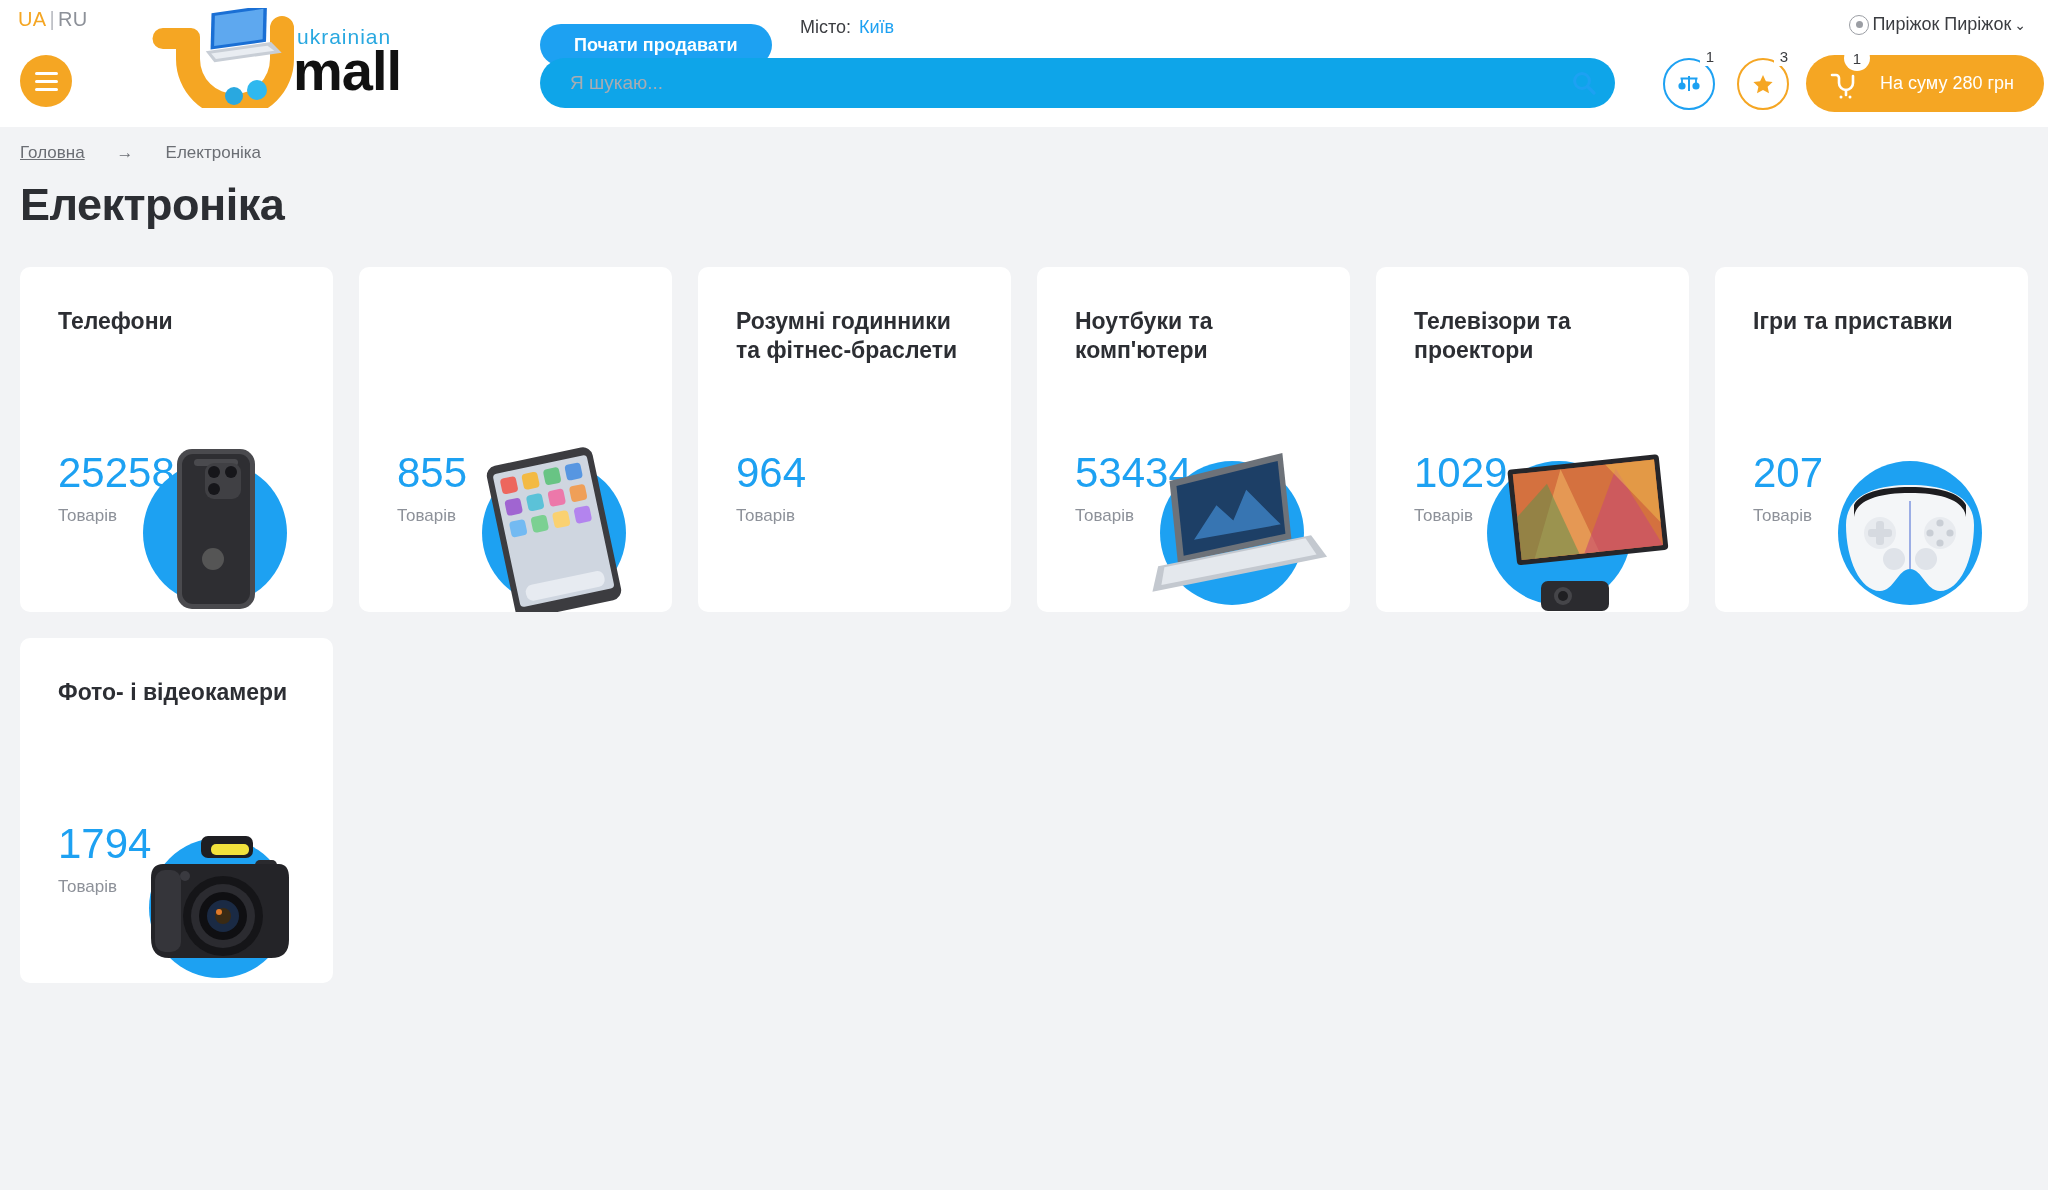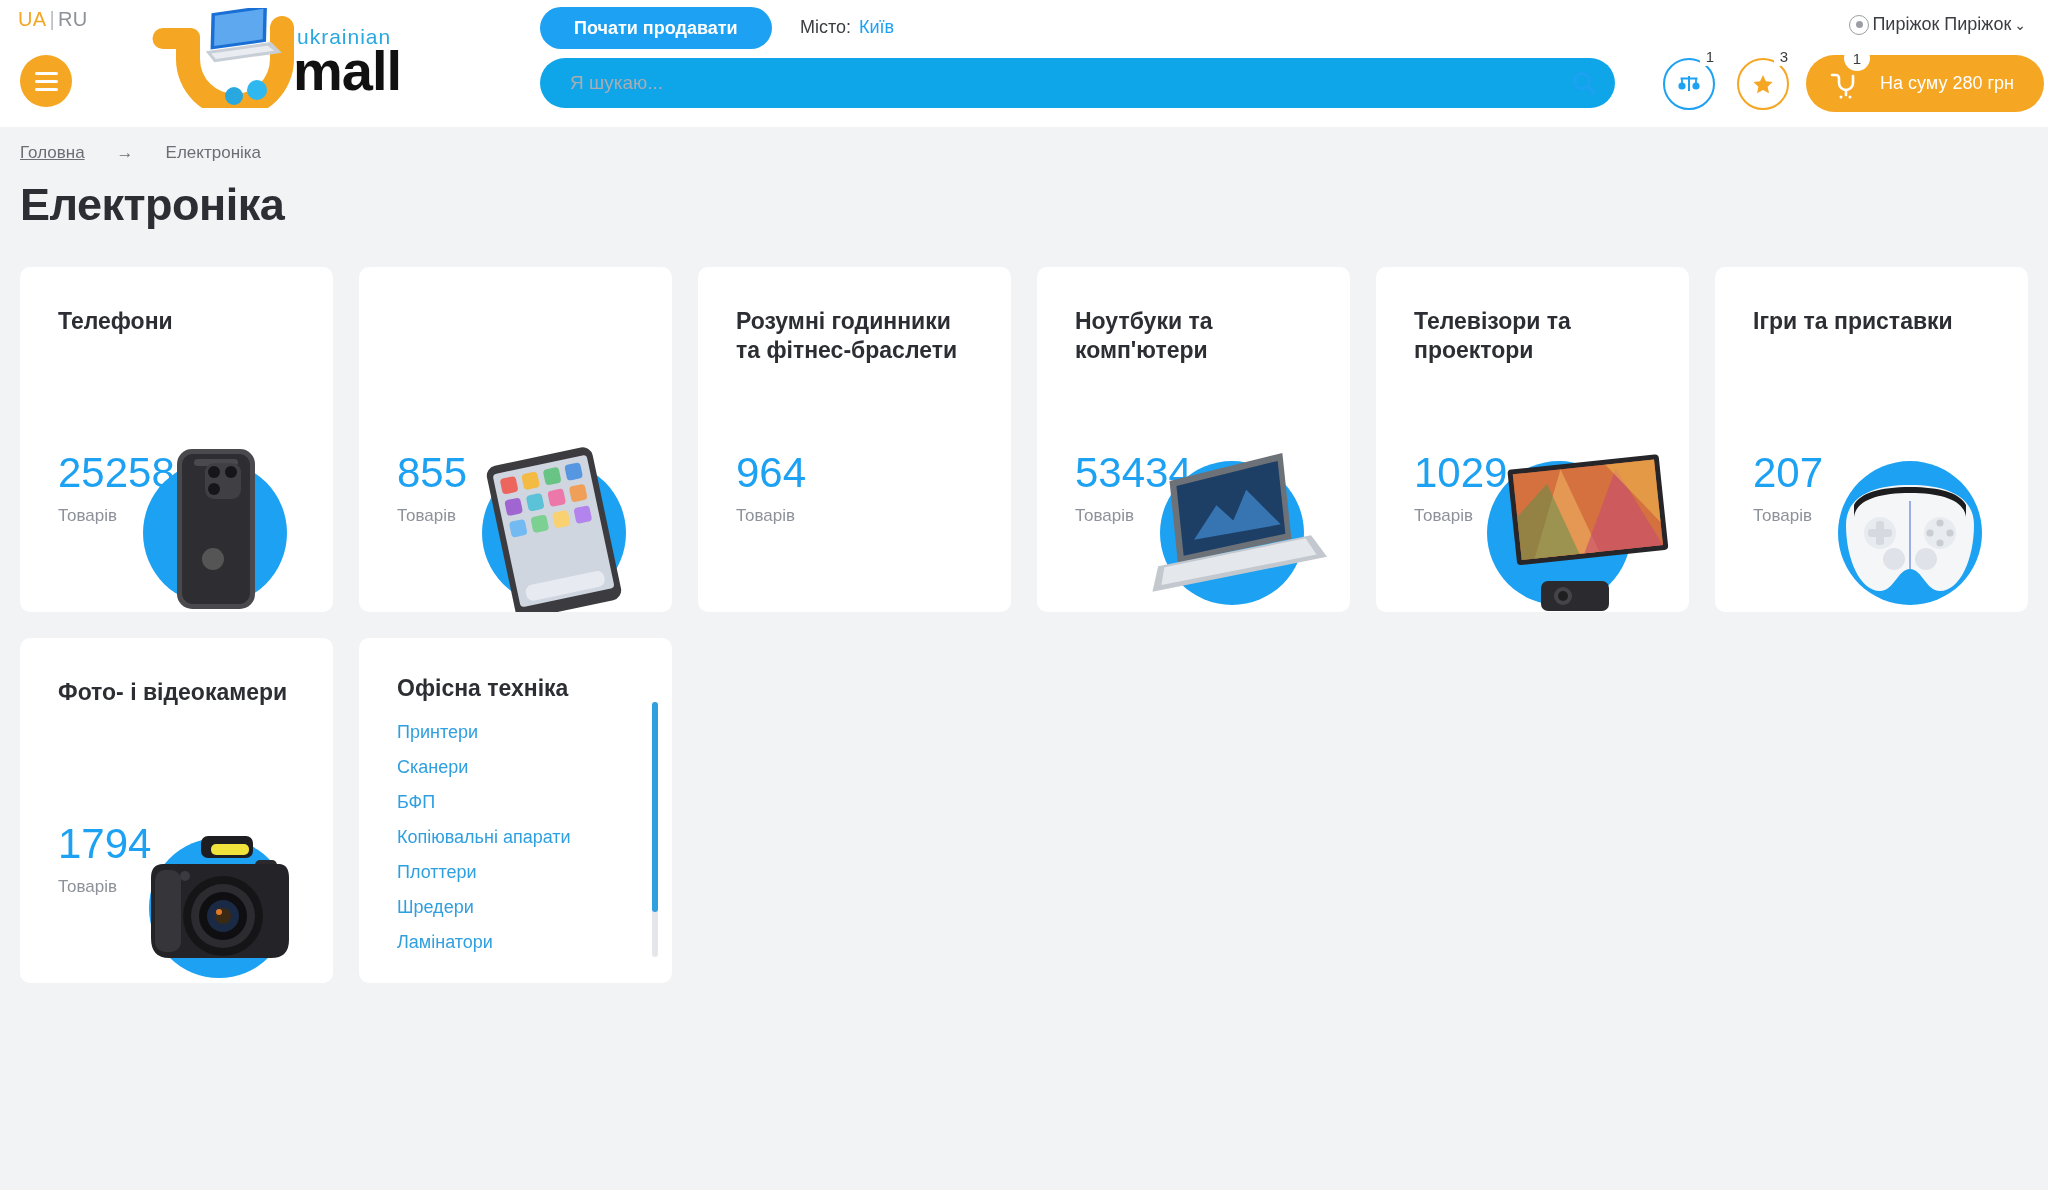--- a/index.html
+++ b/index.html
@@ -50,21 +50,21 @@
   .logo {
     position: absolute;
     left: 145px; top: 8px;
     width: 270px; height: 100px;
   }
   .logo svg { width: 100%; height: 100%; display: block; }
 
   
   .sell-btn {
     position: absolute;
-    left: 540px; top: 7px;
+    left: 540px; top: 24px;
     height: 42px;
     padding: 0 34px;
     border: none; border-radius: 21px;
     background: #1da1f2;
     color: #fff;
     font-size: 18px; font-weight: bold;
     cursor: pointer;
     font-family: "Liberation Sans", sans-serif;
   }
 
@@ -510,30 +510,14 @@
         <circle cx="108" cy="104" r="32" fill="#2b2b30"></circle>
         <circle cx="108" cy="104" r="24" fill="#0f0f12"></circle>
         <circle cx="108" cy="104" r="16" fill="#1a2a44"></circle>
         <circle cx="108" cy="104" r="8" fill="#3a2a14"></circle>
         <circle cx="104" cy="100" r="3" fill="#e07a2a"></circle>
         <circle cx="70" cy="64" r="5" fill="#3a3a40"></circle>
       </svg>
     </div>
   </div>
 
-  <div class="card card-links">
-    <div class="card-title">Офісна техніка</div>
-    <ul class="links-list">
-      <li>Принтери</li>
-      <li>Сканери</li>
-      <li>БФП</li>
-      <li>Копіювальні апарати</li>
-      <li>Плоттери</li>
-      <li>Шредери</li>
-      <li>Ламінатори</li>
-      <li>Факси</li>
-    </ul>
-    <div class="scrollbar">
-      <i></i>
-    </div>
-  </div>
 
 </div>
 
 </body></html>

